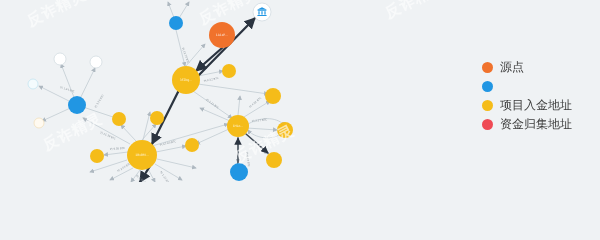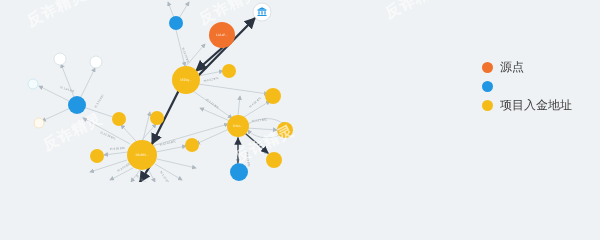--- a/index.html
+++ b/index.html
@@ -222,15 +222,19 @@
       <span class="legend-dot" style="background:#f0722c;"></span>
       <span class="legend-label">源点</span>
     </div>
     <div class="legend-row">
       <span class="legend-dot" style="background:#2196e3;"></span>
     </div>
     <div class="legend-row">
       <span class="legend-dot" style="background:#f5bc19;"></span>
       <span class="legend-label">项目入金地址</span>
     </div>
+    <div class="legend-row">
+      <span class="legend-dot" style="background:#ef4a54;"></span>
+      <span class="legend-label">资金归集地址</span>
+    </div>
   </div>
 
 </div>
 
 </body></html>

